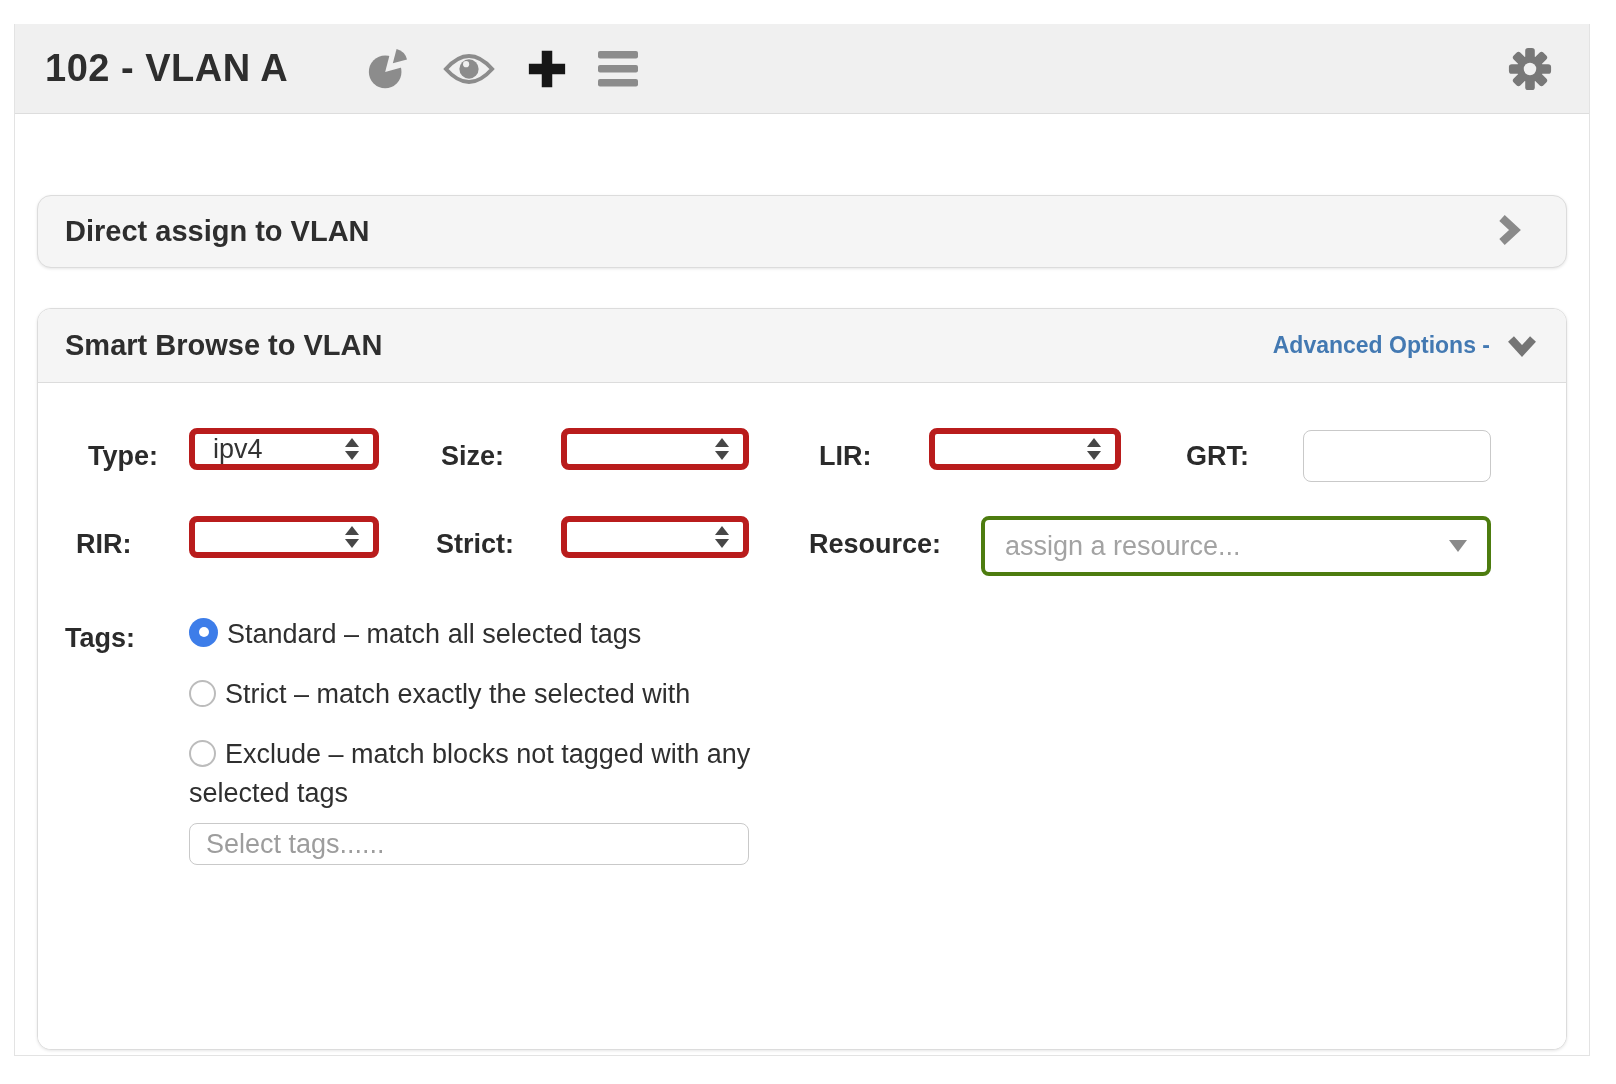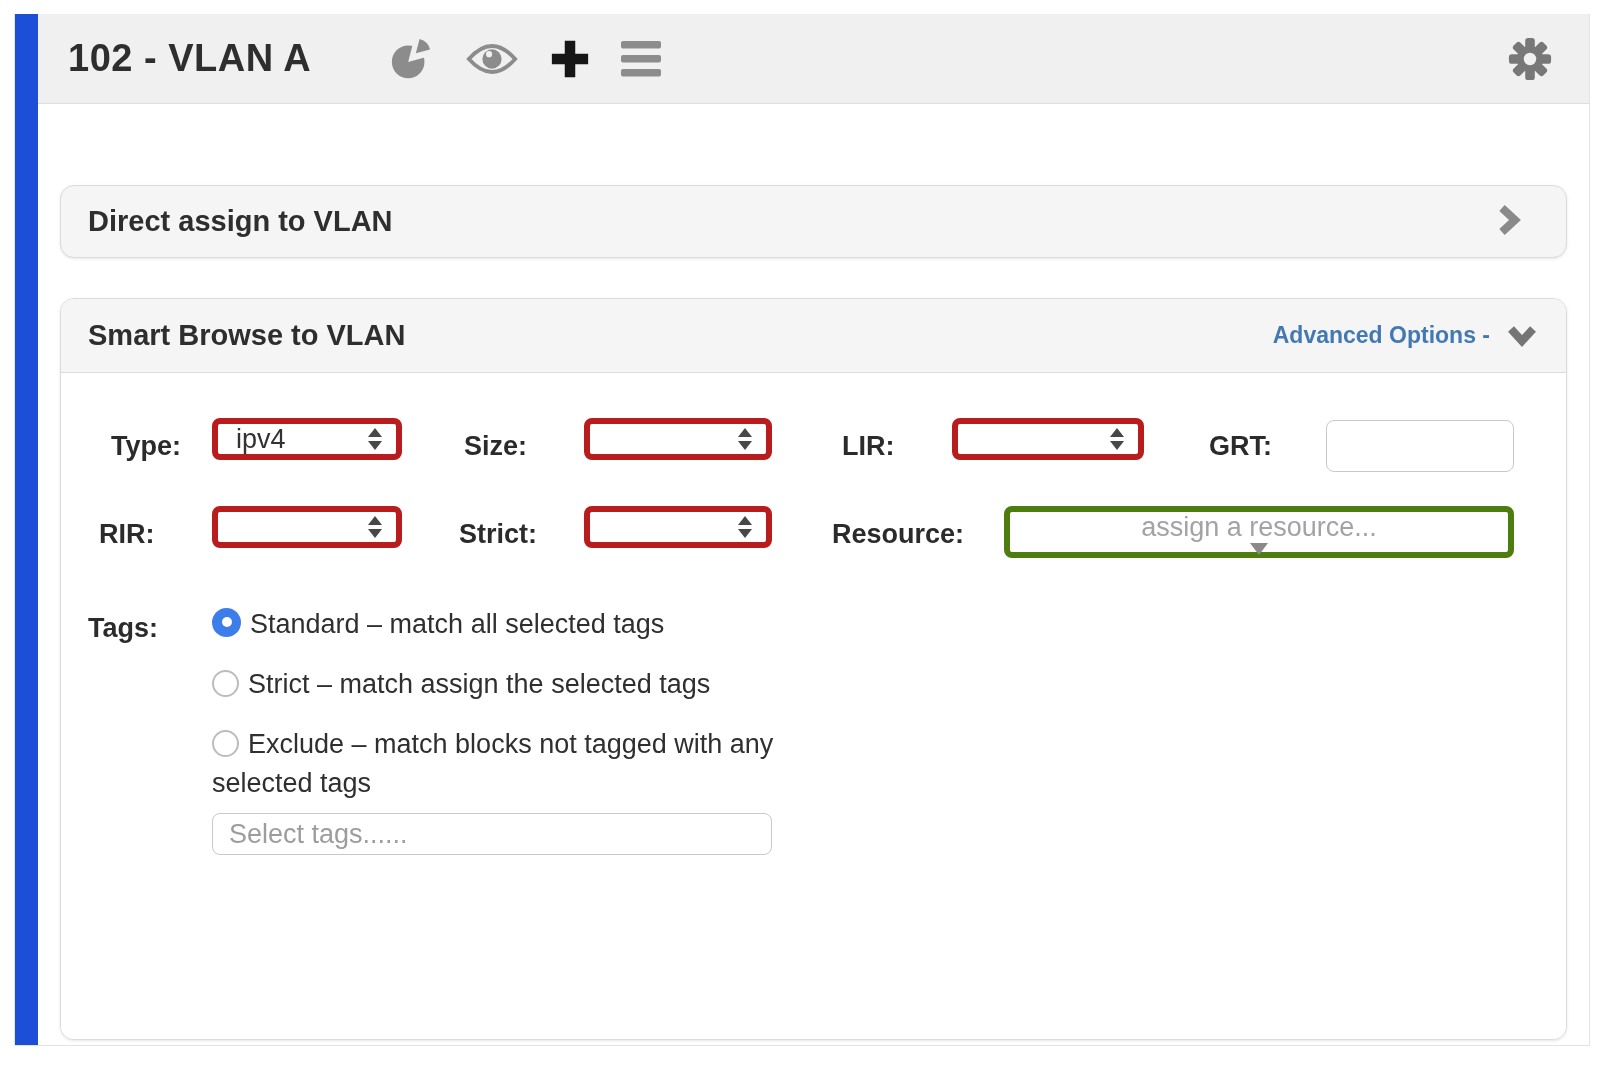--- a/index.html
+++ b/index.html
@@ -3,22 +3,22 @@
 <meta charset="utf-8">
 <style>
   :root{
     --accent-blue:#4379b2;
     --radio-blue:#3d7de9;
     --button-blue:#8ca9ce;
   }
   *{box-sizing:border-box;margin:0;padding:0;}
   html,body{width:1616px;height:1084px;background:#ffffff;
     font-family:"Liberation Sans","DejaVu Sans",sans-serif;color:#333;}
-  .widget{position:absolute;left:14px;top:14px;width:1576px;
-    border:1px solid #e3e3e3;border-top:none;background:#1d4ed8;padding-left:23px;}
+  .widget{position:absolute;left:14px;top:24px;width:1576px;
+    border:1px solid #e3e3e3;border-top:none;background:#1d4ed8;}
   
   .widget-header{height:90px;background:#f0f0f0;border-bottom:1px solid #ddd;
     display:flex;align-items:center;padding:0 36px 0 30px;}
   .widget-title{font-size:38px;font-weight:bold;color:#2e2e2e;letter-spacing:.5px;}
   .hicons{display:flex;align-items:center;gap:30px;margin-left:78px;}
   .hicon{display:inline-flex;align-items:center;justify-content:center;cursor:pointer;}
   .gear-wrap{margin-left:auto;}
   
   .widget-body{padding:81px 22px 5px 22px;background:#fff;}
   .panel{border:1px solid #dcdcdc;border-radius:14px;background:#f5f5f5;
@@ -43,23 +43,23 @@
     cursor:pointer;box-shadow:inset 0 0 0 1px rgba(255,255,255,.4);}
   .mac-select .sel-value{font-size:27px;color:#333;flex:1;}
   .stepper{display:flex;flex-direction:column;align-items:center;gap:4px;}
   .tri-up{width:0;height:0;border-left:7px solid transparent;
     border-right:7px solid transparent;border-bottom:9px solid #474747;}
   .tri-down{width:0;height:0;border-left:7px solid transparent;
     border-right:7px solid transparent;border-top:9px solid #474747;}
   .text-input{position:absolute;height:52px;top:2px;border:1px solid #c9c9c9;
     border-radius:8px;font-size:26px;padding:0 14px;color:#333;outline:none;
     font-family:"Liberation Sans","DejaVu Sans",sans-serif;}
-  .resource-select{position:absolute;height:52px;background:#fff;
-    border:6px solid #4d7c0f;border-radius:8px;display:flex;align-items:center;
-    padding:0 20px;cursor:pointer;flex-direction:column;}
+  .resource-select{position:absolute;height:60px;background:#fff;
+    border:4px solid #4d7c0f;border-radius:8px;display:flex;align-items:center;
+    padding:0 20px;cursor:pointer;}
   .resource-select .rs-placeholder{font-size:27px;color:#a3a3a3;flex:1;}
   .caret-down{width:0;height:0;border-left:9px solid transparent;
     border-right:9px solid transparent;border-top:12px solid #8a8a8a;}
   
   .tags-label{position:absolute;left:27px;top:240px;font-size:27px;
     font-weight:bold;color:#2b2b2b;}
   .radio-group{position:absolute;left:151px;top:232px;width:565px;}
   .radio-option{display:block;font-size:27px;color:#2f2f2f;line-height:1.45;
     margin-bottom:21px;cursor:pointer;}
   .radio{display:inline-block;width:27px;height:27px;border-radius:50%;
@@ -199,21 +199,21 @@
           <span class="flabel" style="left:771px;">Resource:</span>
           <div class="resource-select" style="left:943px;width:510px;">
             <span class="rs-placeholder">assign a resource...</span>
             <span class="caret-down"></span>
           </div>
         </div>
 
         <span class="tags-label">Tags:</span>
         <div class="radio-group">
           <label class="radio-option"><span class="radio selected"></span><span>Standard – match all selected tags</span></label>
-          <label class="radio-option"><span class="radio"></span><span>Strict – match assign the selected tags</span></label>
+          <label class="radio-option"><span class="radio"></span><span>Strict – match exactly the selected with</span></label>
           <label class="radio-option"><span class="radio"></span><span>Exclude – match blocks not tagged with any selected tags</span></label>
         </div>
 
         <input class="tags-input" type="text" placeholder="Select tags......" style="">
 
       </div>
     </div>
 
   </div>
 </div>

